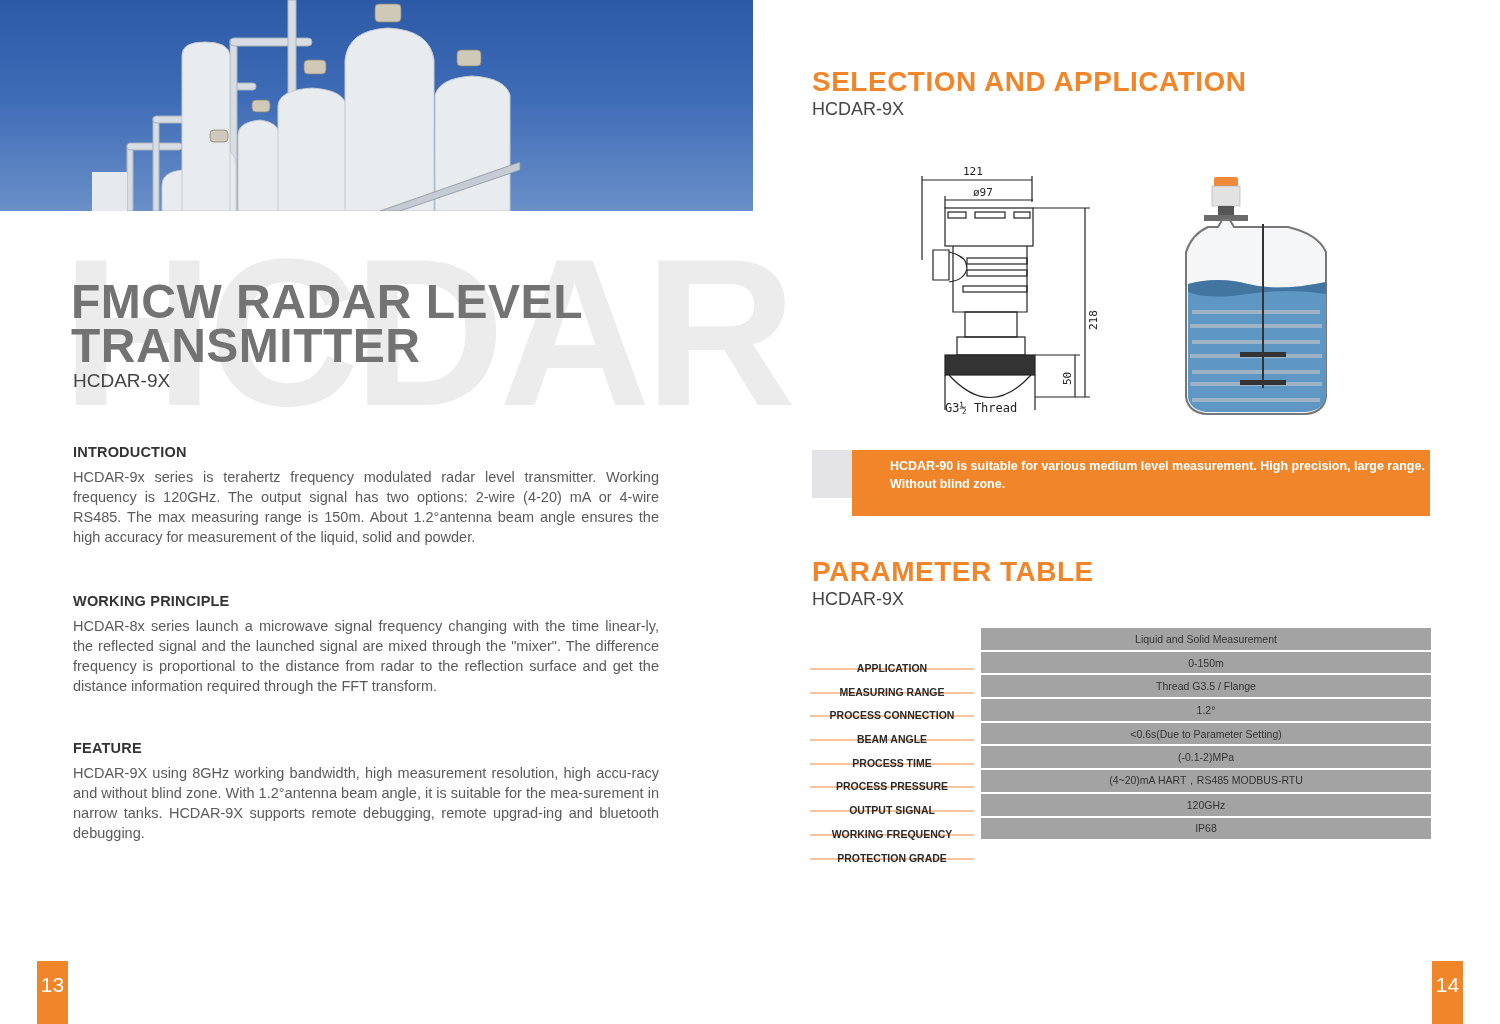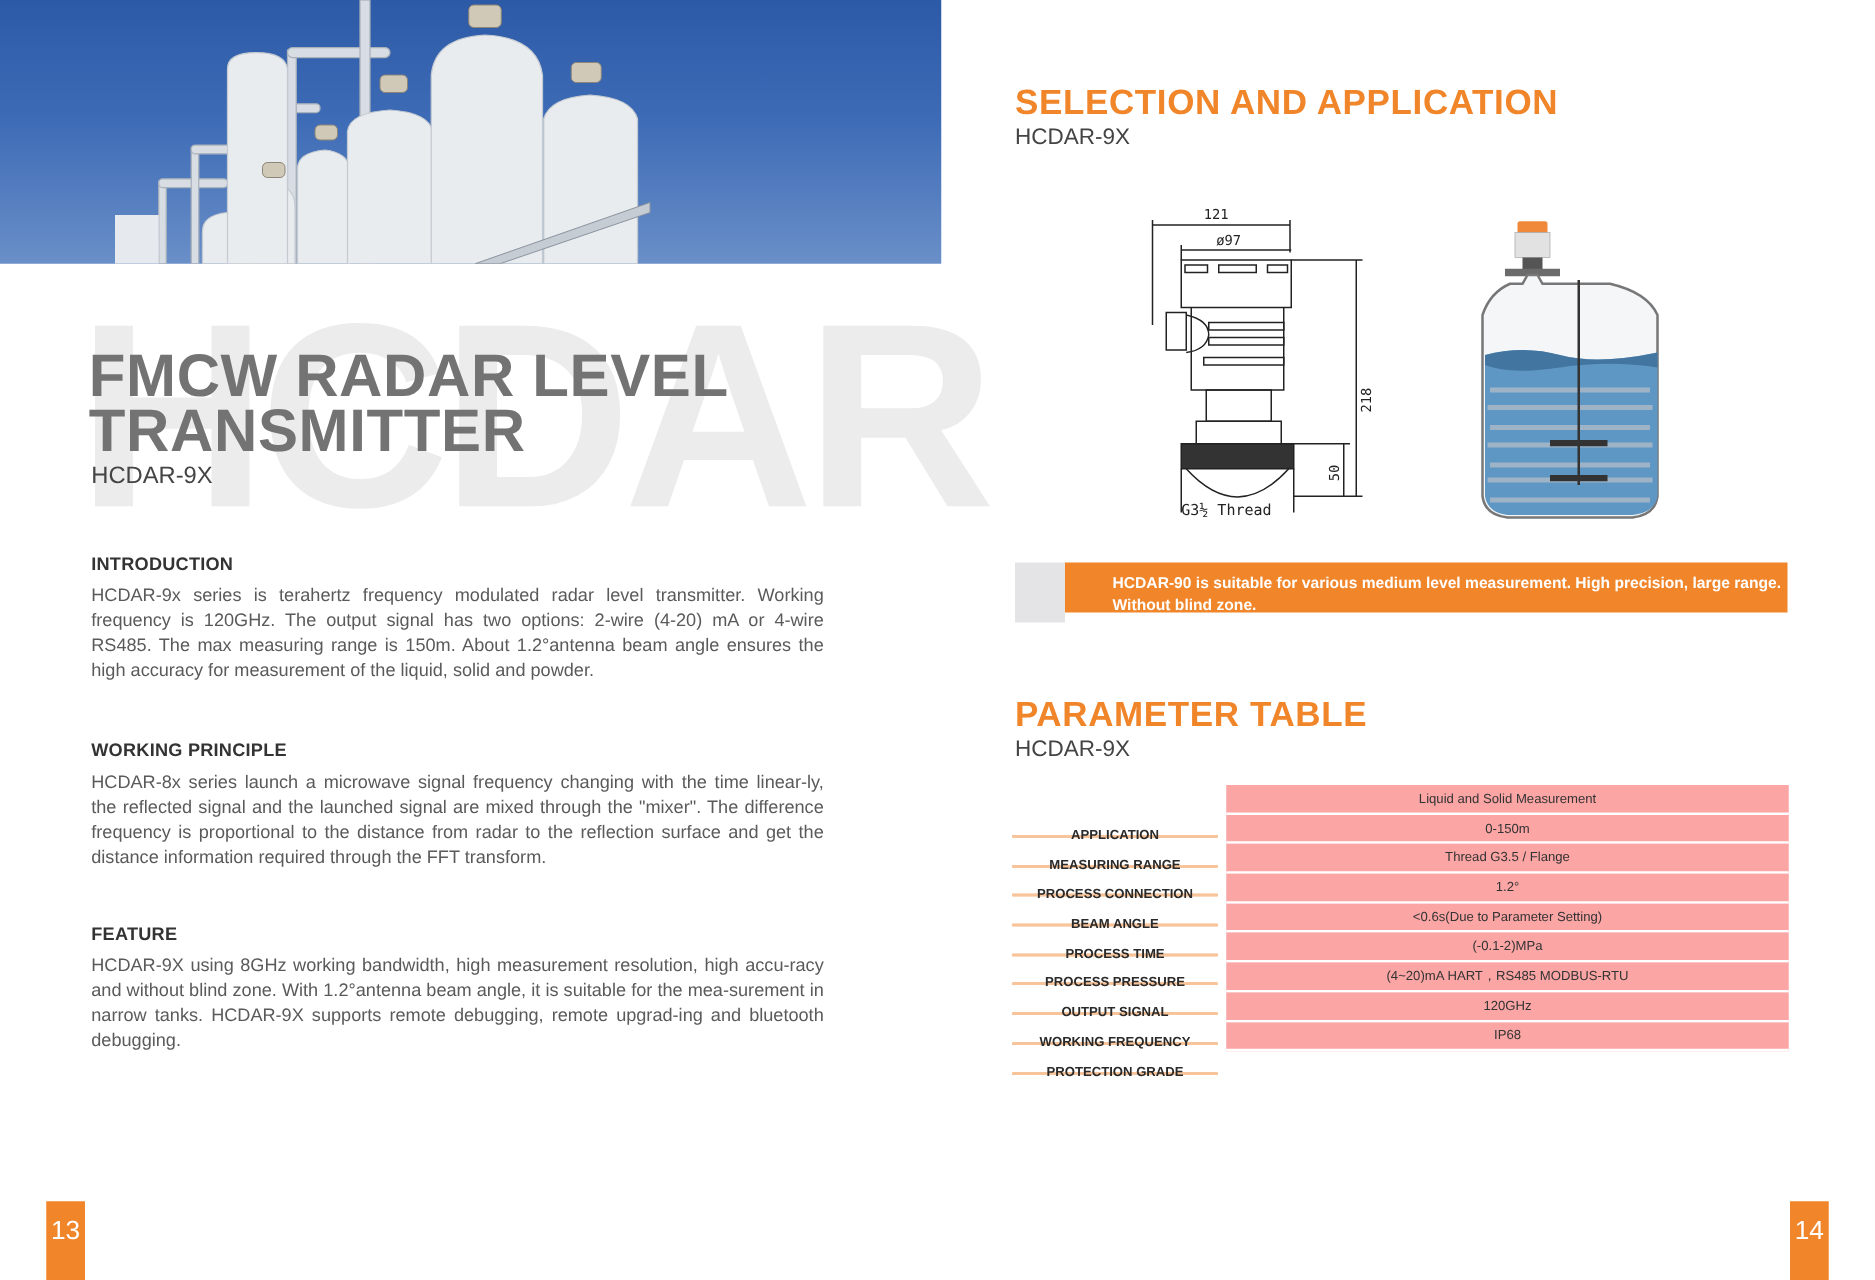--- a/index.html
+++ b/index.html
@@ -27,30 +27,30 @@
   
   .r-title { position: absolute; left: 812px; font-size: 28px; font-weight: bold; color: #f0852a; letter-spacing: 0.5px; }
   .r-sub { position: absolute; left: 812px; font-size: 18px; color: #444; }
 
   
   .diagram { position: absolute; left: 915px; top: 160px; }
   .tank { position: absolute; left: 1178px; top: 172px; }
 
   
   .callout-gray { position: absolute; left: 812px; top: 450px; width: 40px; height: 48px; background: #e4e4e6; }
-  .callout { position: absolute; left: 852px; top: 450px; width: 578px; height: 40px; background: #f0852a;
+  .callout { position: absolute; left: 852px; top: 450px; width: 578px; height: 66px; background: #f0852a;
              color: #fff; font-size: 12.5px; font-weight: bold; padding: 7px 0 0 38px; line-height: 18px; }
 
   
   .ptable { position: absolute; left: 810px; top: 628px; width: 621px; }
   .prow { display: flex; height: 23.7px; margin-bottom: 0px; }
   .prow .k { width: 164px; background: #f0852a; color: #2a2a2a; font-size: 10.5px; font-weight: bold;
              display: flex; align-items: center; justify-content: center; border-bottom: 2px solid #f7c49b; margin-top: 40px; }
   .prow .gap { width: 7px; }
-  .prow .v { flex: 1; background: #fca5a5; color: #333; font-size: 10.5px;
+  .prow .v { flex: 1; background: #a3a3a3; color: #333; font-size: 10.5px;
              display: flex; align-items: center; justify-content: center; border-bottom: 2px solid #ffffff; }
 
   
   .pnum { position: absolute; top: 961px; width: 31px; height: 63px; background: #f0852a; color: #fff;
           font-size: 21px; text-align: center; padding-top: 12px; }
 </style>
 </head>
 <body>
 
 <div class="hero">

